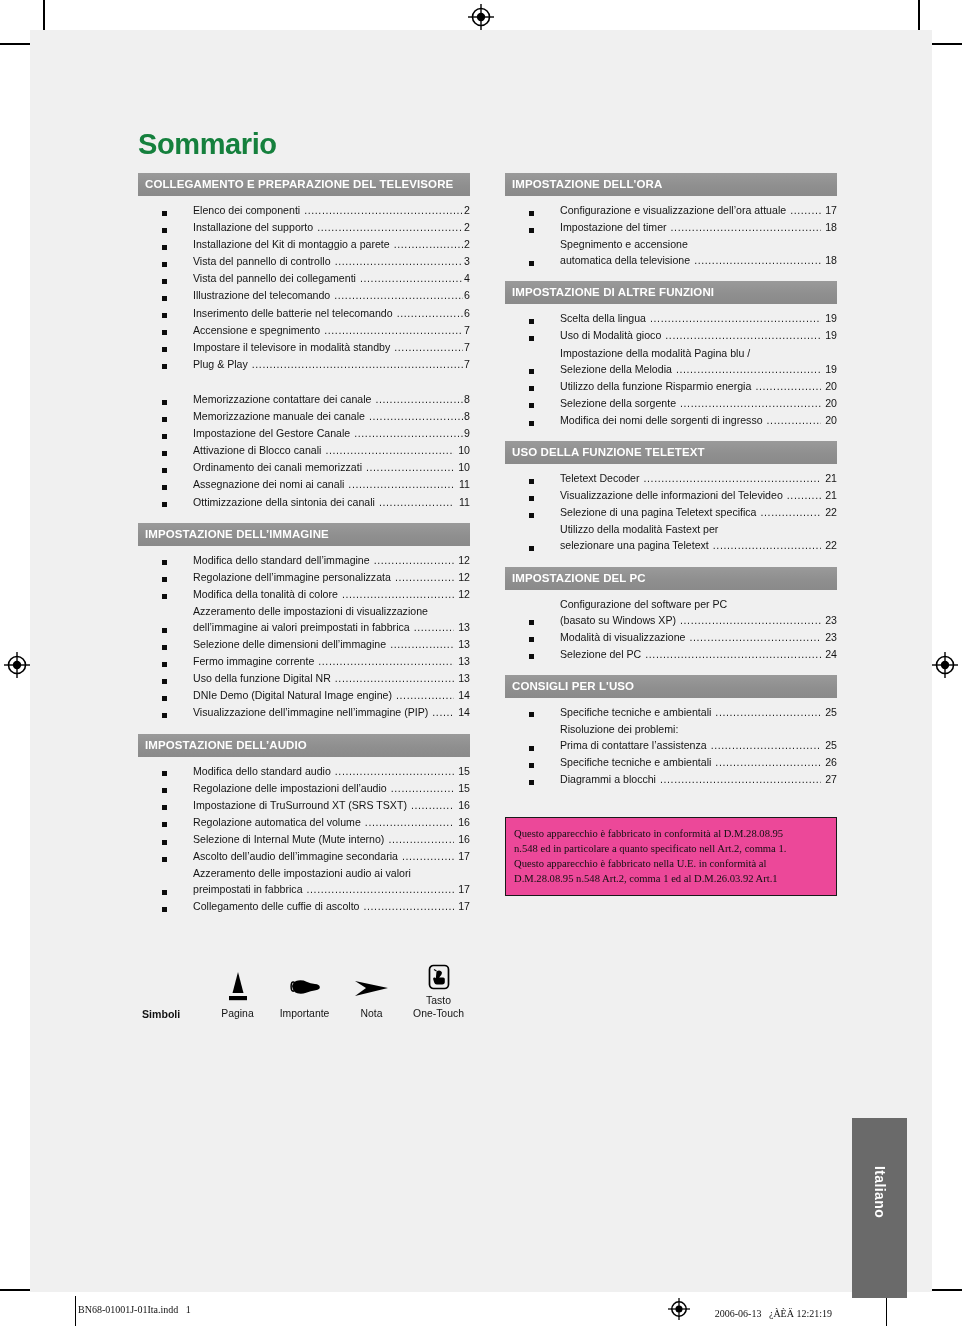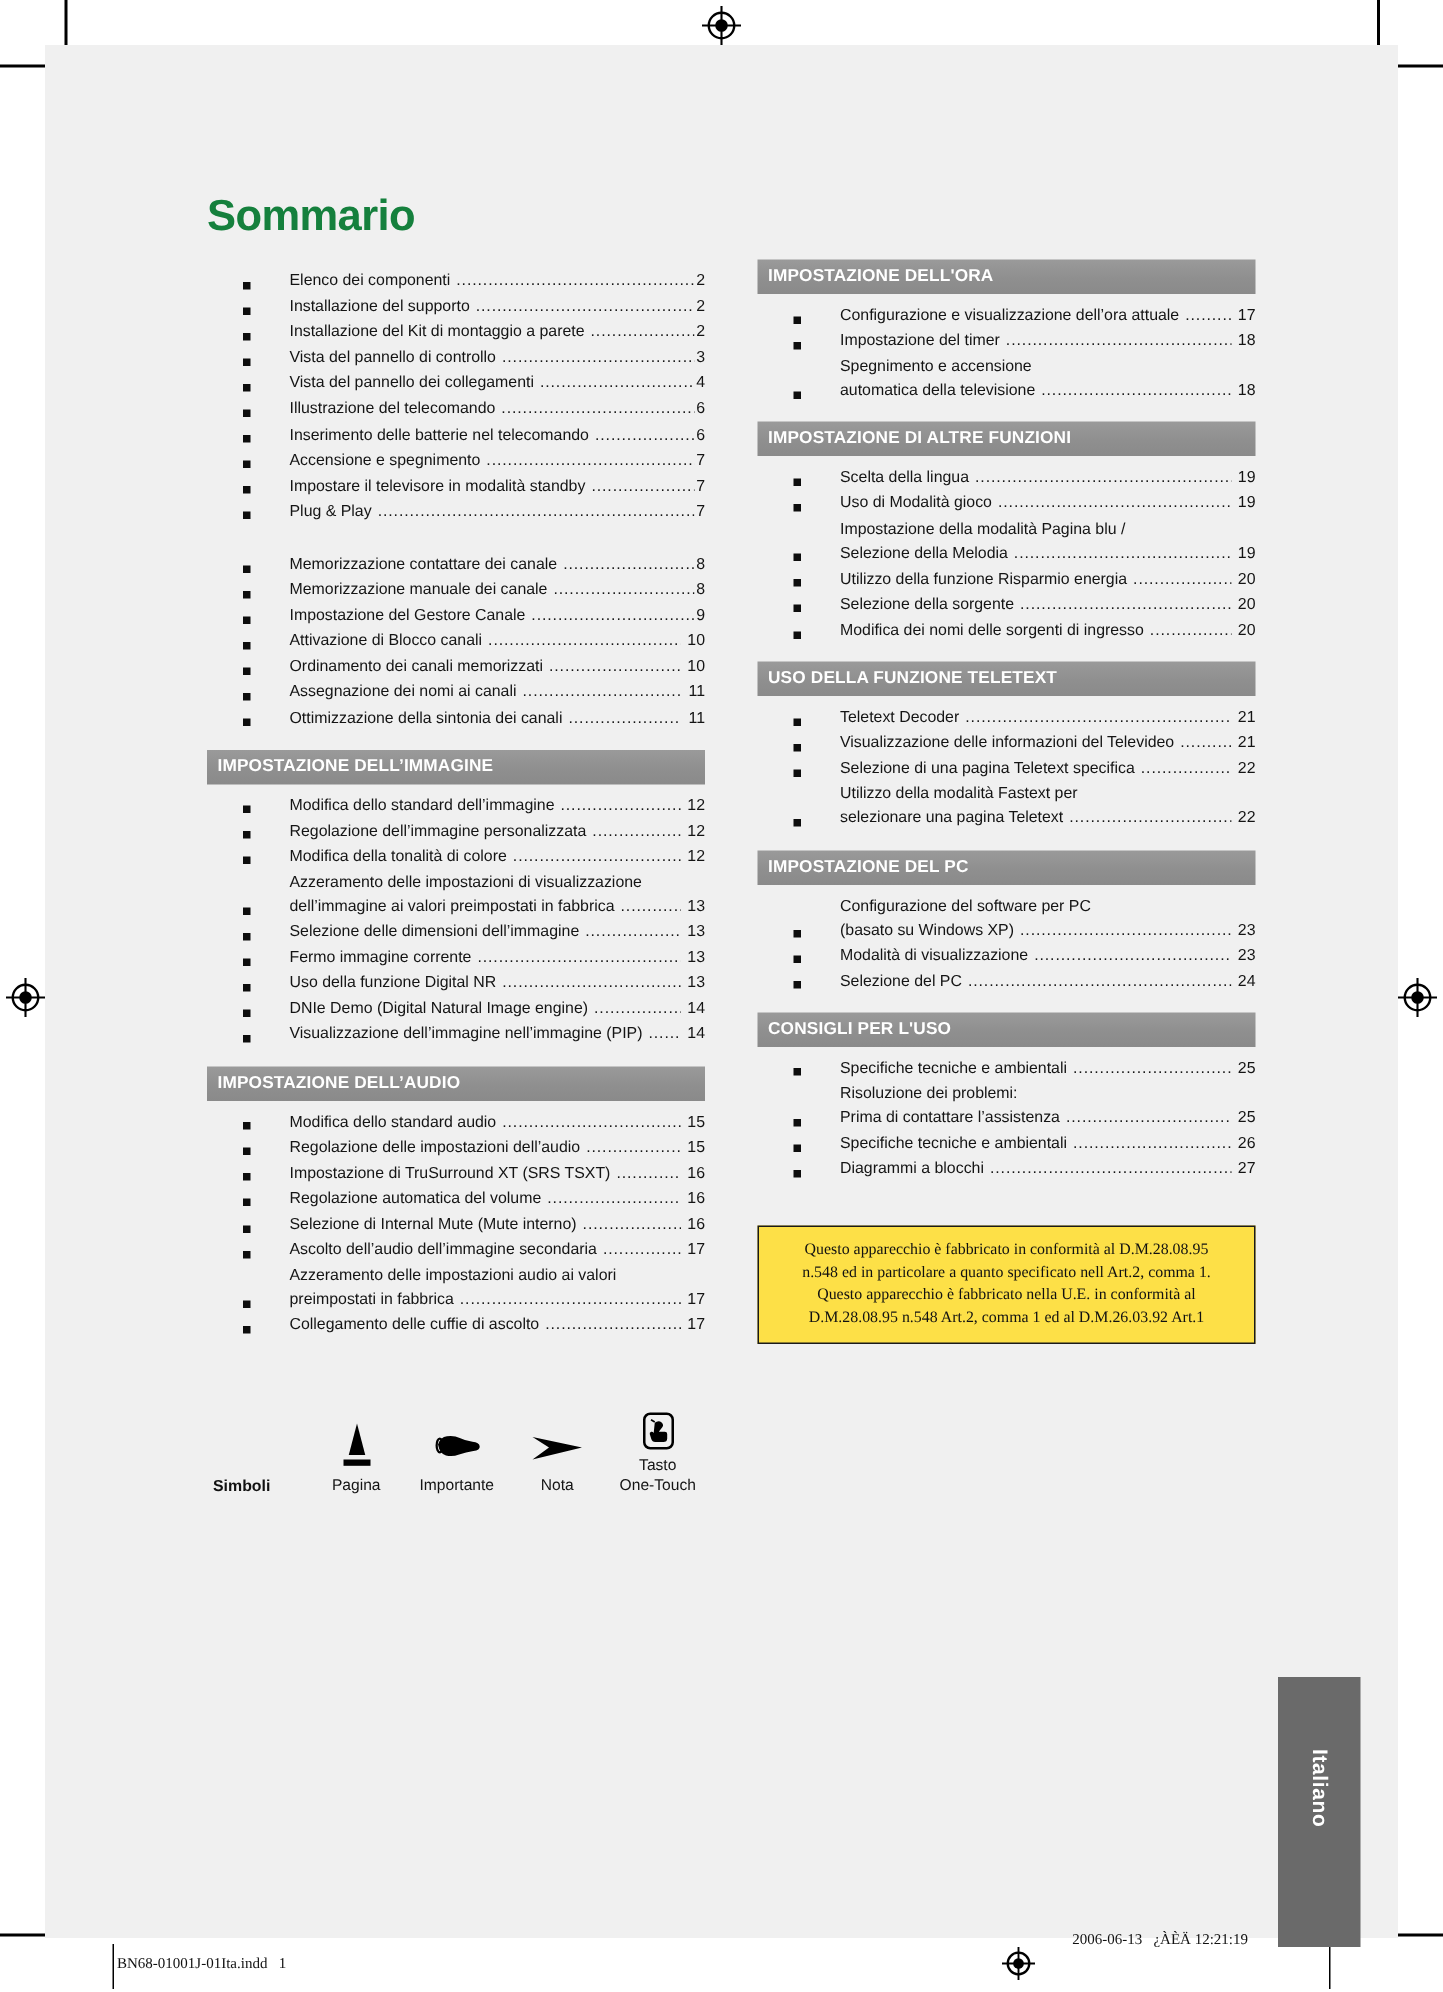--- a/index.html
+++ b/index.html
@@ -79,22 +79,22 @@
   .dots.gap{margin-left:4px;}
   .epage{flex:0 0 auto;text-align:right;}
   .epage.w2{min-width:15px;}
   .eline.nodots{white-space:nowrap;}
 
   
   #notice{
     margin-top:22px;
     border:1.2px solid #1a1a1a;
     padding:8px 8px 9px 8px;
-    background:#fde047;
-    text-align:center;
+    background:#ec4899;
+    text-align:left;
     font-family:"Liberation Serif", serif;
     font-size:10.6px;
     line-height:1.42;
     color:#111;
   }
   #notice div{white-space:nowrap;}
 
   
   #symbols{
     margin-top:26px;
@@ -145,21 +145,21 @@
     white-space:nowrap;
   }
 
   
   #printer-footer{
     position:absolute;left:0;top:1288px;width:894px;height:40px;
     font-family:"Liberation Serif", serif;
     font-size:10px;color:#111;
   }
   #pf-left{position:absolute;left:78px;top:16px;white-space:pre;}
-  #pf-right{position:absolute;right:62px;top:0;white-space:pre;}
+  #pf-right{position:absolute;right:62px;top:20px;white-space:pre;}
   .vrule{position:absolute;background:#000;width:1.3px;}
 </style>
 </head>
 <body>
 
 <div class="crop" style="left:43px;top:0;width:1.6px;height:31px;"></div>
 <div class="crop" style="left:0;top:43px;width:31px;height:1.6px;"></div>
 <div class="crop" style="left:918px;top:0;width:1.6px;height:31px;"></div>
 <div class="crop" style="left:931px;top:43px;width:31px;height:1.6px;"></div>
 <div class="crop" style="left:0;top:1289px;width:31px;height:1.6px;"></div>
@@ -206,20 +206,21 @@
   <span>Italiano</span>
 </div>
 
 <div id="content">
 
   <h1 id="doc-title">Sommario</h1>
 
   <div class="columns">
     <div class="col left" id="col-left">
         <div class="section">
+          <div class="section-header">COLLEGAMENTO E PREPARAZIONE DEL TELEVISORE</div>
           <div class="entries">
             <div class="entry">
               <span class="bullet"></span>
               <div class="entry-body">
                 <div class="eline">
                   <span class="etext">Elenco dei componenti</span>
                   <span class="dots gap">........................................................................................................................</span>
                   <span class="epage">2</span>
                 </div>
               </div>

